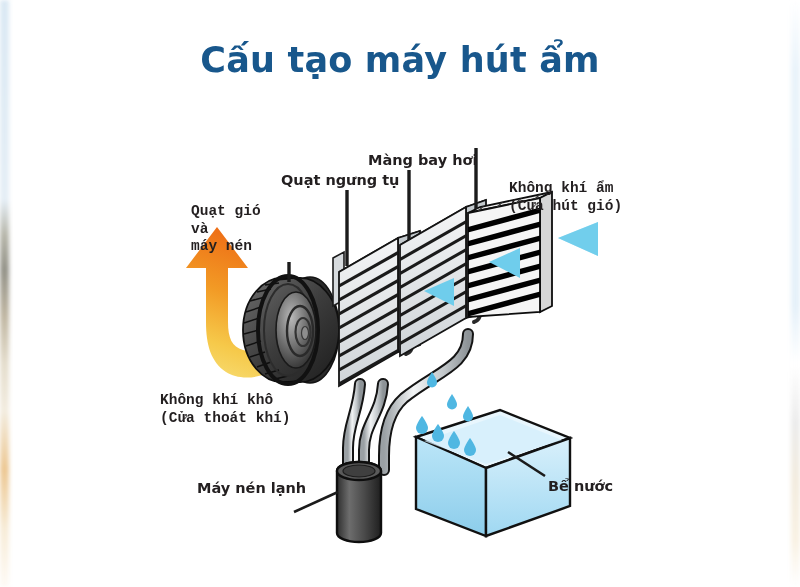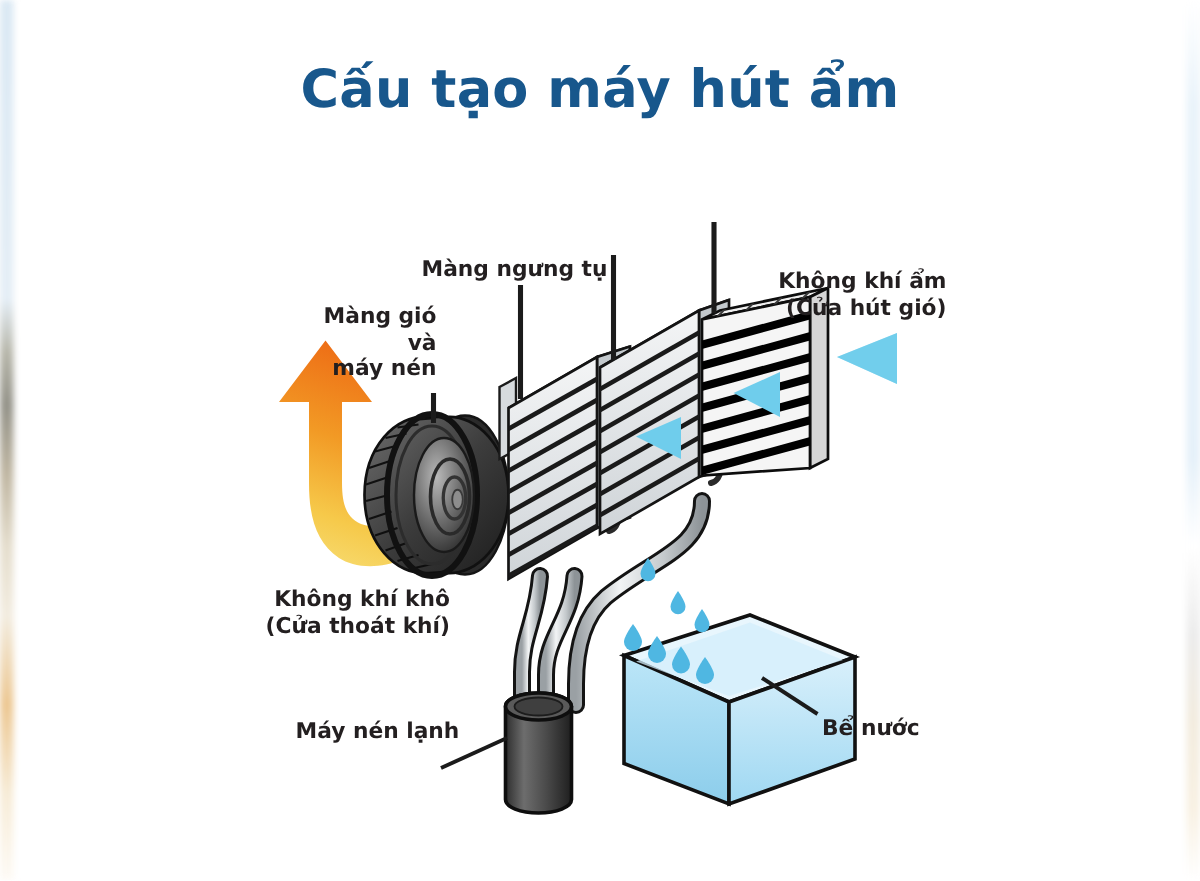--- a/index.html
+++ b/index.html
@@ -29,21 +29,21 @@
 
   .lbl{
     position:absolute;
     color:#231f20;
     font-size:14.5px;
     font-weight:600;
     line-height:1.22;
     white-space:pre;
     font-family:"DejaVu Sans","Liberation Sans",sans-serif;
   }
-  .lbl.c{text-align:right;}
+  .lbl.c{text-align:left;font-family:Liberation Mono, monospace;}
 
   svg#art{position:absolute;left:0;top:0;width:800px;height:587px;}
 </style>
 </head>
 <body>
 
 <div id="stage">
 
   <div class="edge-strip left"></div>
   <div class="edge-strip right"></div>
@@ -289,26 +289,27 @@
       <line x1="409" y1="170" x2="409" y2="240" stroke-width="3.4"></line>
 
       <line x1="476" y1="148" x2="476" y2="209" stroke-width="3.4"></line>
 
       <line x1="294" y1="512" x2="338" y2="492" stroke-width="2.6"></line>
 
       <line x1="545" y1="476" x2="508" y2="452" stroke-width="2.6"></line>
     </g>
   </svg>
 
-  <div class="lbl c" style="left:191px;top:203px;width:100px;">Màng gió
+  <div class="lbl c" style="left:191px;top:203px;width:100px;">Quạt gió
 và
 máy nén</div>
 
-  <div class="lbl" style="left:281px;top:172px;">Màng ngưng tụ</div>
-
+  <div class="lbl" style="left:281px;top:172px;">Quạt ngưng tụ</div>
+
+  <div class="lbl" style="left:368px;top:152px;">Màng bay hơi</div>
 
 
   <div class="lbl c" style="left:509px;top:180px;width:122px;">Không khí ẩm
 (Cửa hút gió)</div>
 
   <div class="lbl c" style="left:160px;top:392px;width:140px;">Không khí khô
 (Cửa thoát khí)</div>
 
   <div class="lbl" style="left:197px;top:480px;">Máy nén lạnh</div>
 

